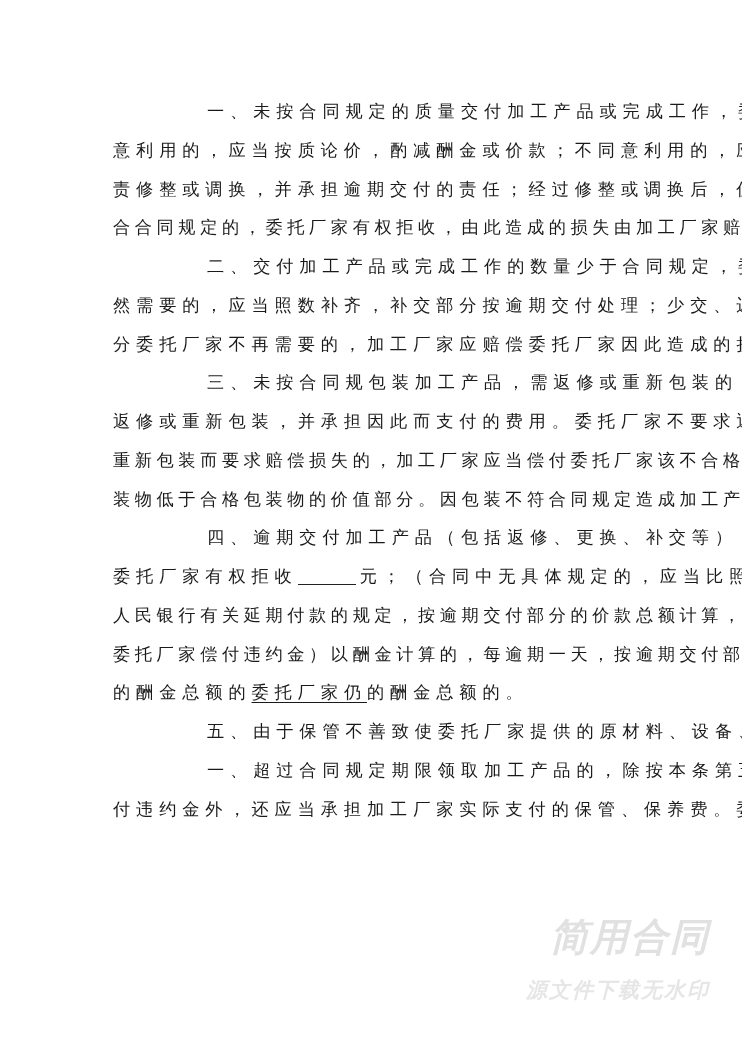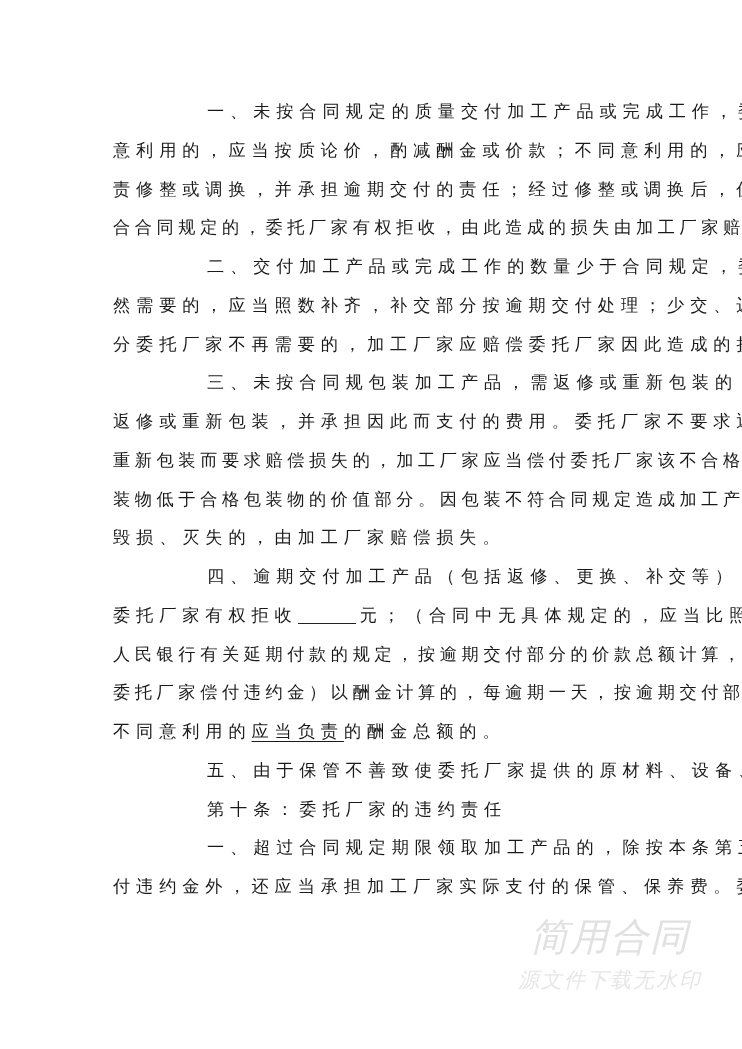--- a/index.html
+++ b/index.html
@@ -56,38 +56,38 @@
     .ul {
       text-decoration: underline;
       text-underline-offset: 4px;
       text-decoration-thickness: 1.2px;
     }
     .watermark {
       position: absolute;
       left: 510px;
       top: 915px;
       width: 200px;
-      text-align: center;
+      text-align: right;
       color: #e4e4e4;
       font-family: "DejaVu Sans", "Liberation Sans", sans-serif;
-      font-weight: normal;
+      font-weight: bold;
       font-style: italic;
       pointer-events: none;
     }
     .wm-main {
       font-size: 38px;
       letter-spacing: 2px;
       line-height: 44px;
       color: #e1e1e1;
     }
     .wm-sub {
       font-size: 21px;
       letter-spacing: 2px;
       line-height: 30px;
-      margin-top: 6px;
+      margin-top: 16px;
       color: #e6e6e6;
     }
   </style>
 </head>
 <body>
 
 <div class="page">
   <div class="content">
 
     <div class="para-block">
@@ -101,42 +101,38 @@
       <span class="line first para">二、交付加工产品或完成工作的数量少于合同规定，委托厂家仍</span>
       <span class="line para" style="text-indent:0">然需要的，应当照数补齐，补交部分按逾期交付处理；少交、迟交部</span>
       <span class="line para" style="text-indent:0">分委托厂家不再需要的，加工厂家应赔偿委托厂家因此造成的损失。</span>
     </div>
 
     <div class="para-block">
       <span class="line first para">三、未按合同规包装加工产品，需返修或重新包装的，应当负责</span>
       <span class="line para" style="text-indent:0">返修或重新包装，并承担因此而支付的费用。委托厂家不要求返修或</span>
       <span class="line para" style="text-indent:0;letter-spacing:4.6px">重新包装而要求赔偿损失的，加工厂家应当偿付委托厂家该不合格包</span>
       <span class="line para" style="text-indent:0;letter-spacing:4.6px">装物低于合格包装物的价值部分。因包装不符合同规定造成加工产品</span>
-      <span class="line para" style="text-indent:0">毁损、灭失的，由加工厂家赔偿损失。</span>
     </div>
 
     <div class="para-block">
       <span class="line first para">四、逾期交付加工产品（包括返修、更换、补交等），应当向委</span>
       <span class="line para" style="text-indent:0">
         <span>委托厂家有权拒收</span><span class="blank"></span><span>元；（合同中无具体规定的，应当比照中国</span>
       </span>
       <span class="line para" style="text-indent:0;letter-spacing:4.6px">人民银行有关延期付款的规定，按逾期交付部分的价款总额计算，向</span>
       <span class="line para" style="text-indent:0;letter-spacing:4.6px">委托厂家偿付违约金）以酬金计算的，每逾期一天，按逾期交付部分</span>
       <span class="line para" style="text-indent:0">
-        <span>不同意利用的</span><span class="ul">应当负责</span><span>的酬金总额的。</span>
+        <span>的酬金总额的</span><span class="ul">委托厂家仍</span><span>的酬金总额的。</span>
       </span>
     </div>
 
     <div class="para-block">
       <span class="line first para">五、由于保管不善致使委托厂家提供的原材料、设备、包装物及</span>
     </div>
 
-    <div class="para-block">
-      <span class="line first para">第十条：委托厂家的违约责任</span>
-    </div>
 
     <div class="para-block">
       <span class="line first para">一、超过合同规定期限领取加工产品的，除按本条第五款规定偿</span>
       <span class="line para" style="text-indent:0">付违约金外，还应当承担加工厂家实际支付的保管、保养费。委托厂</span>
     </div>
 
   </div>
 
   <div class="watermark">
     <div class="wm-main">简用合同</div>

